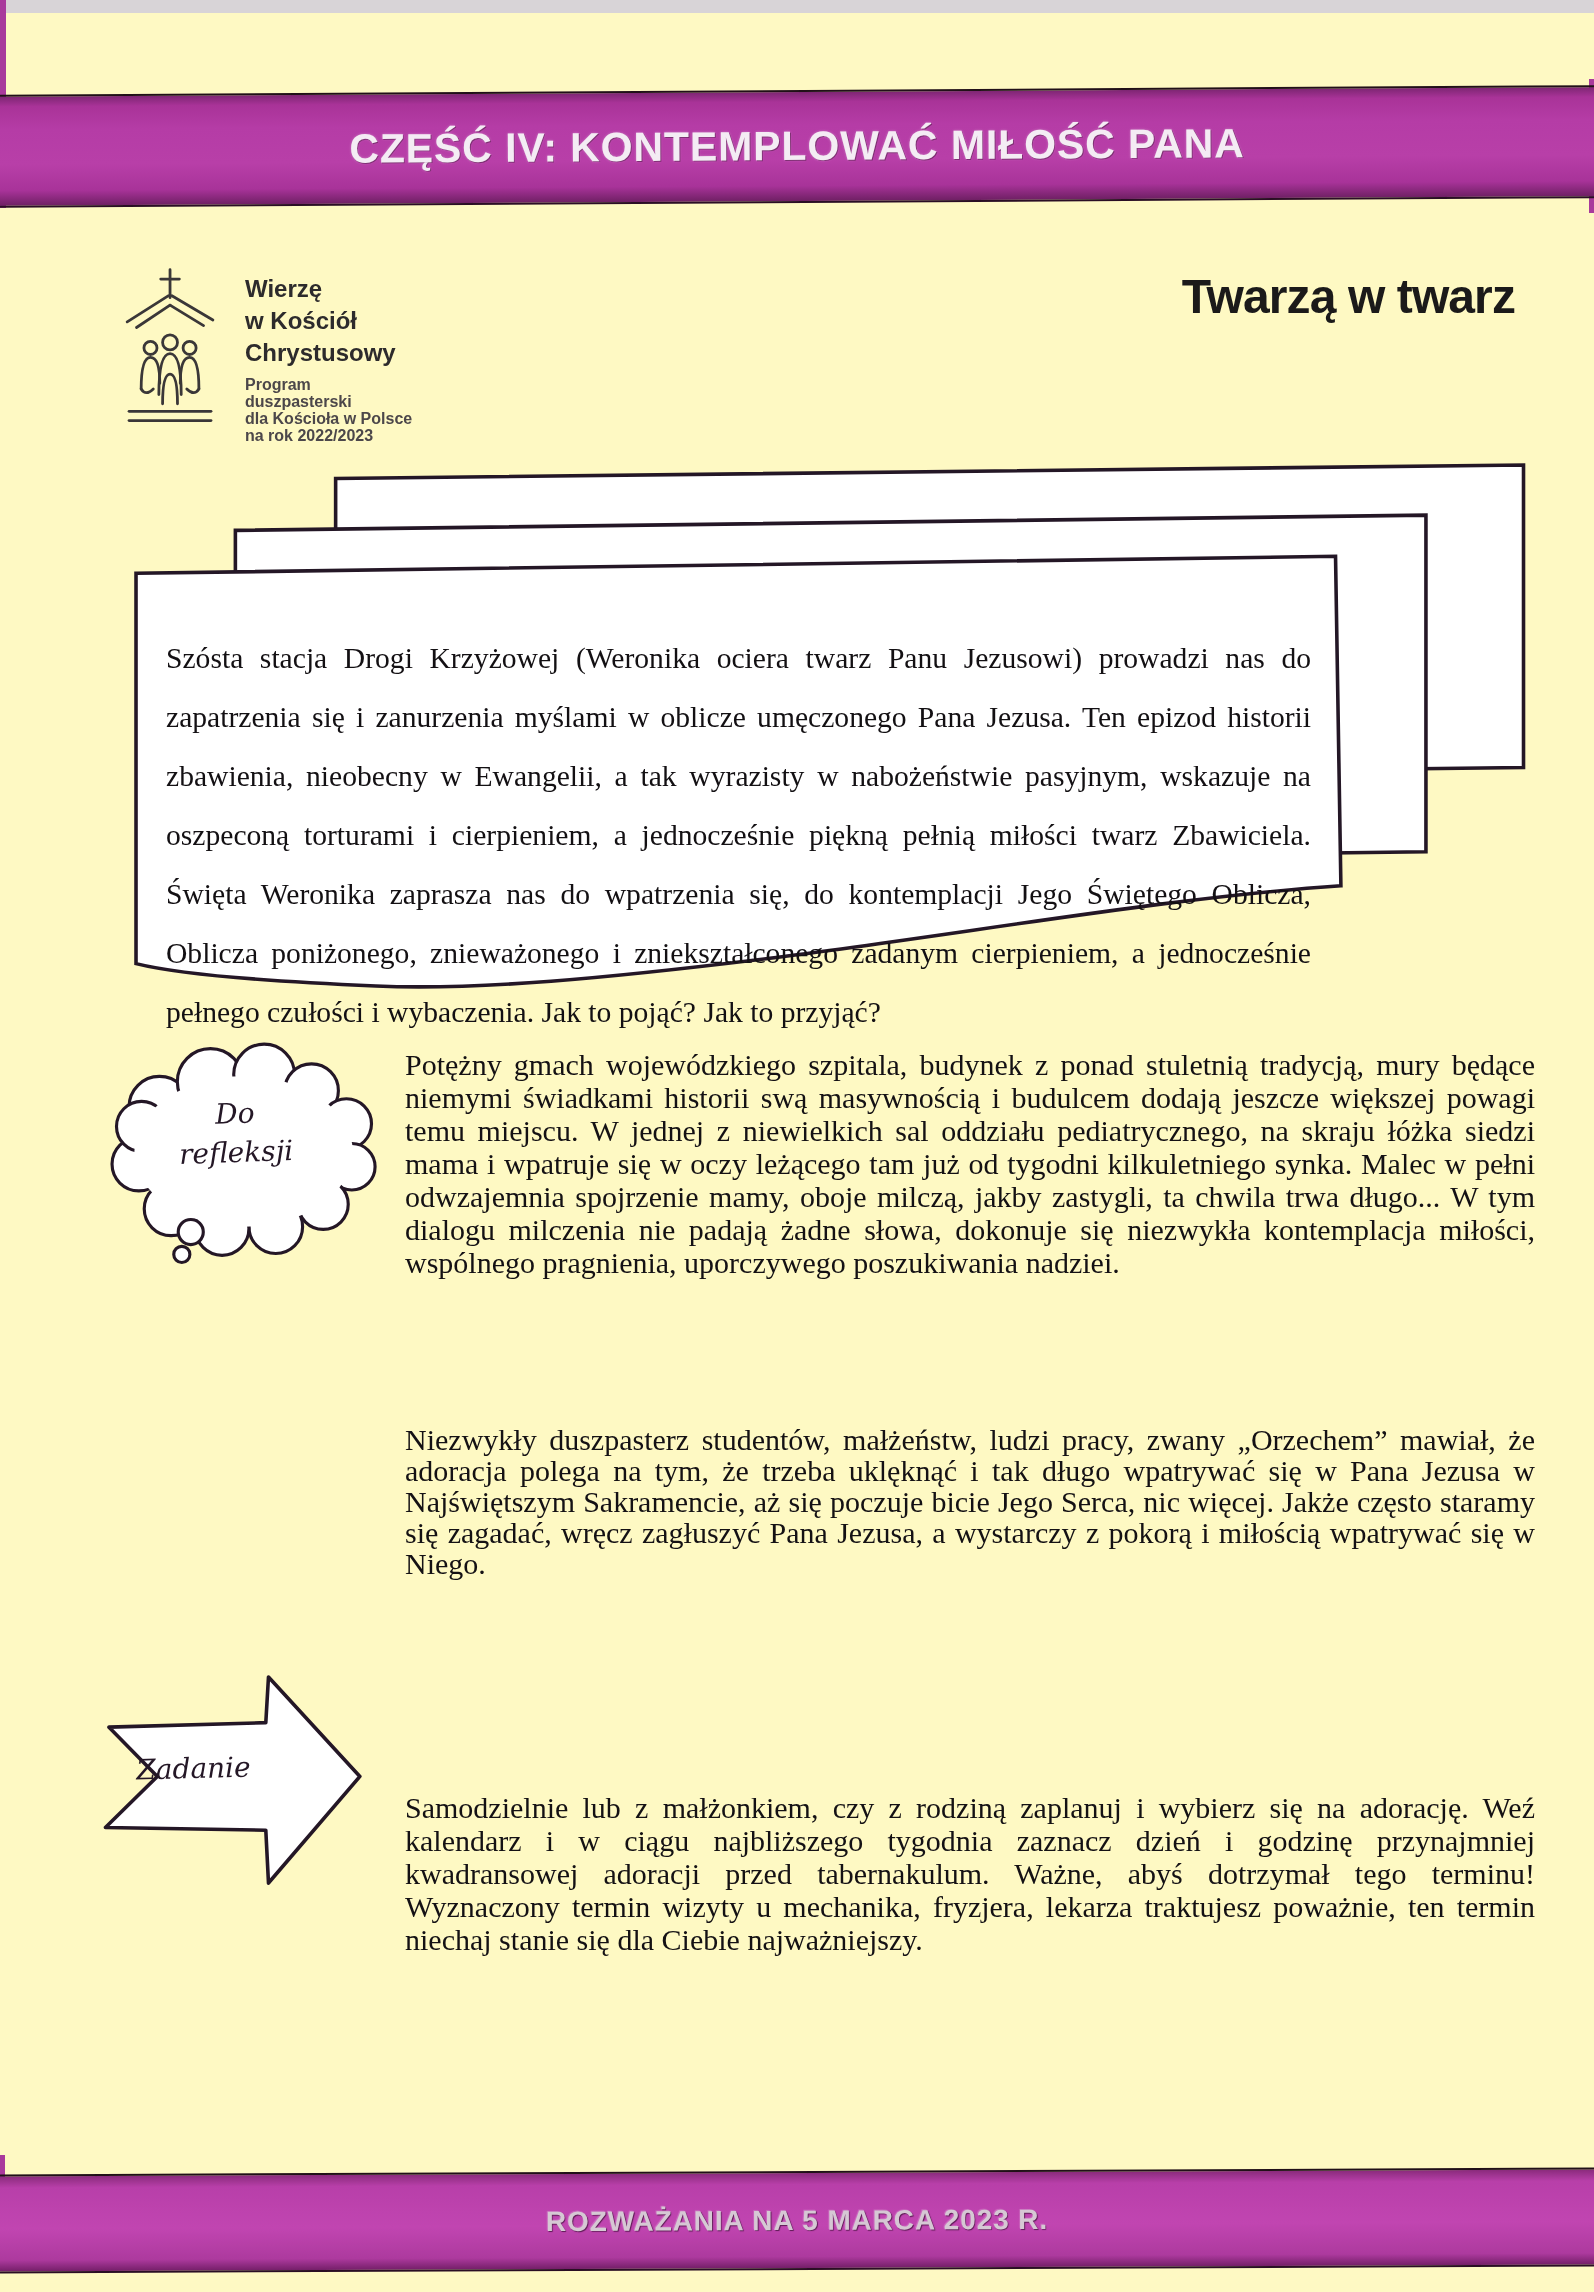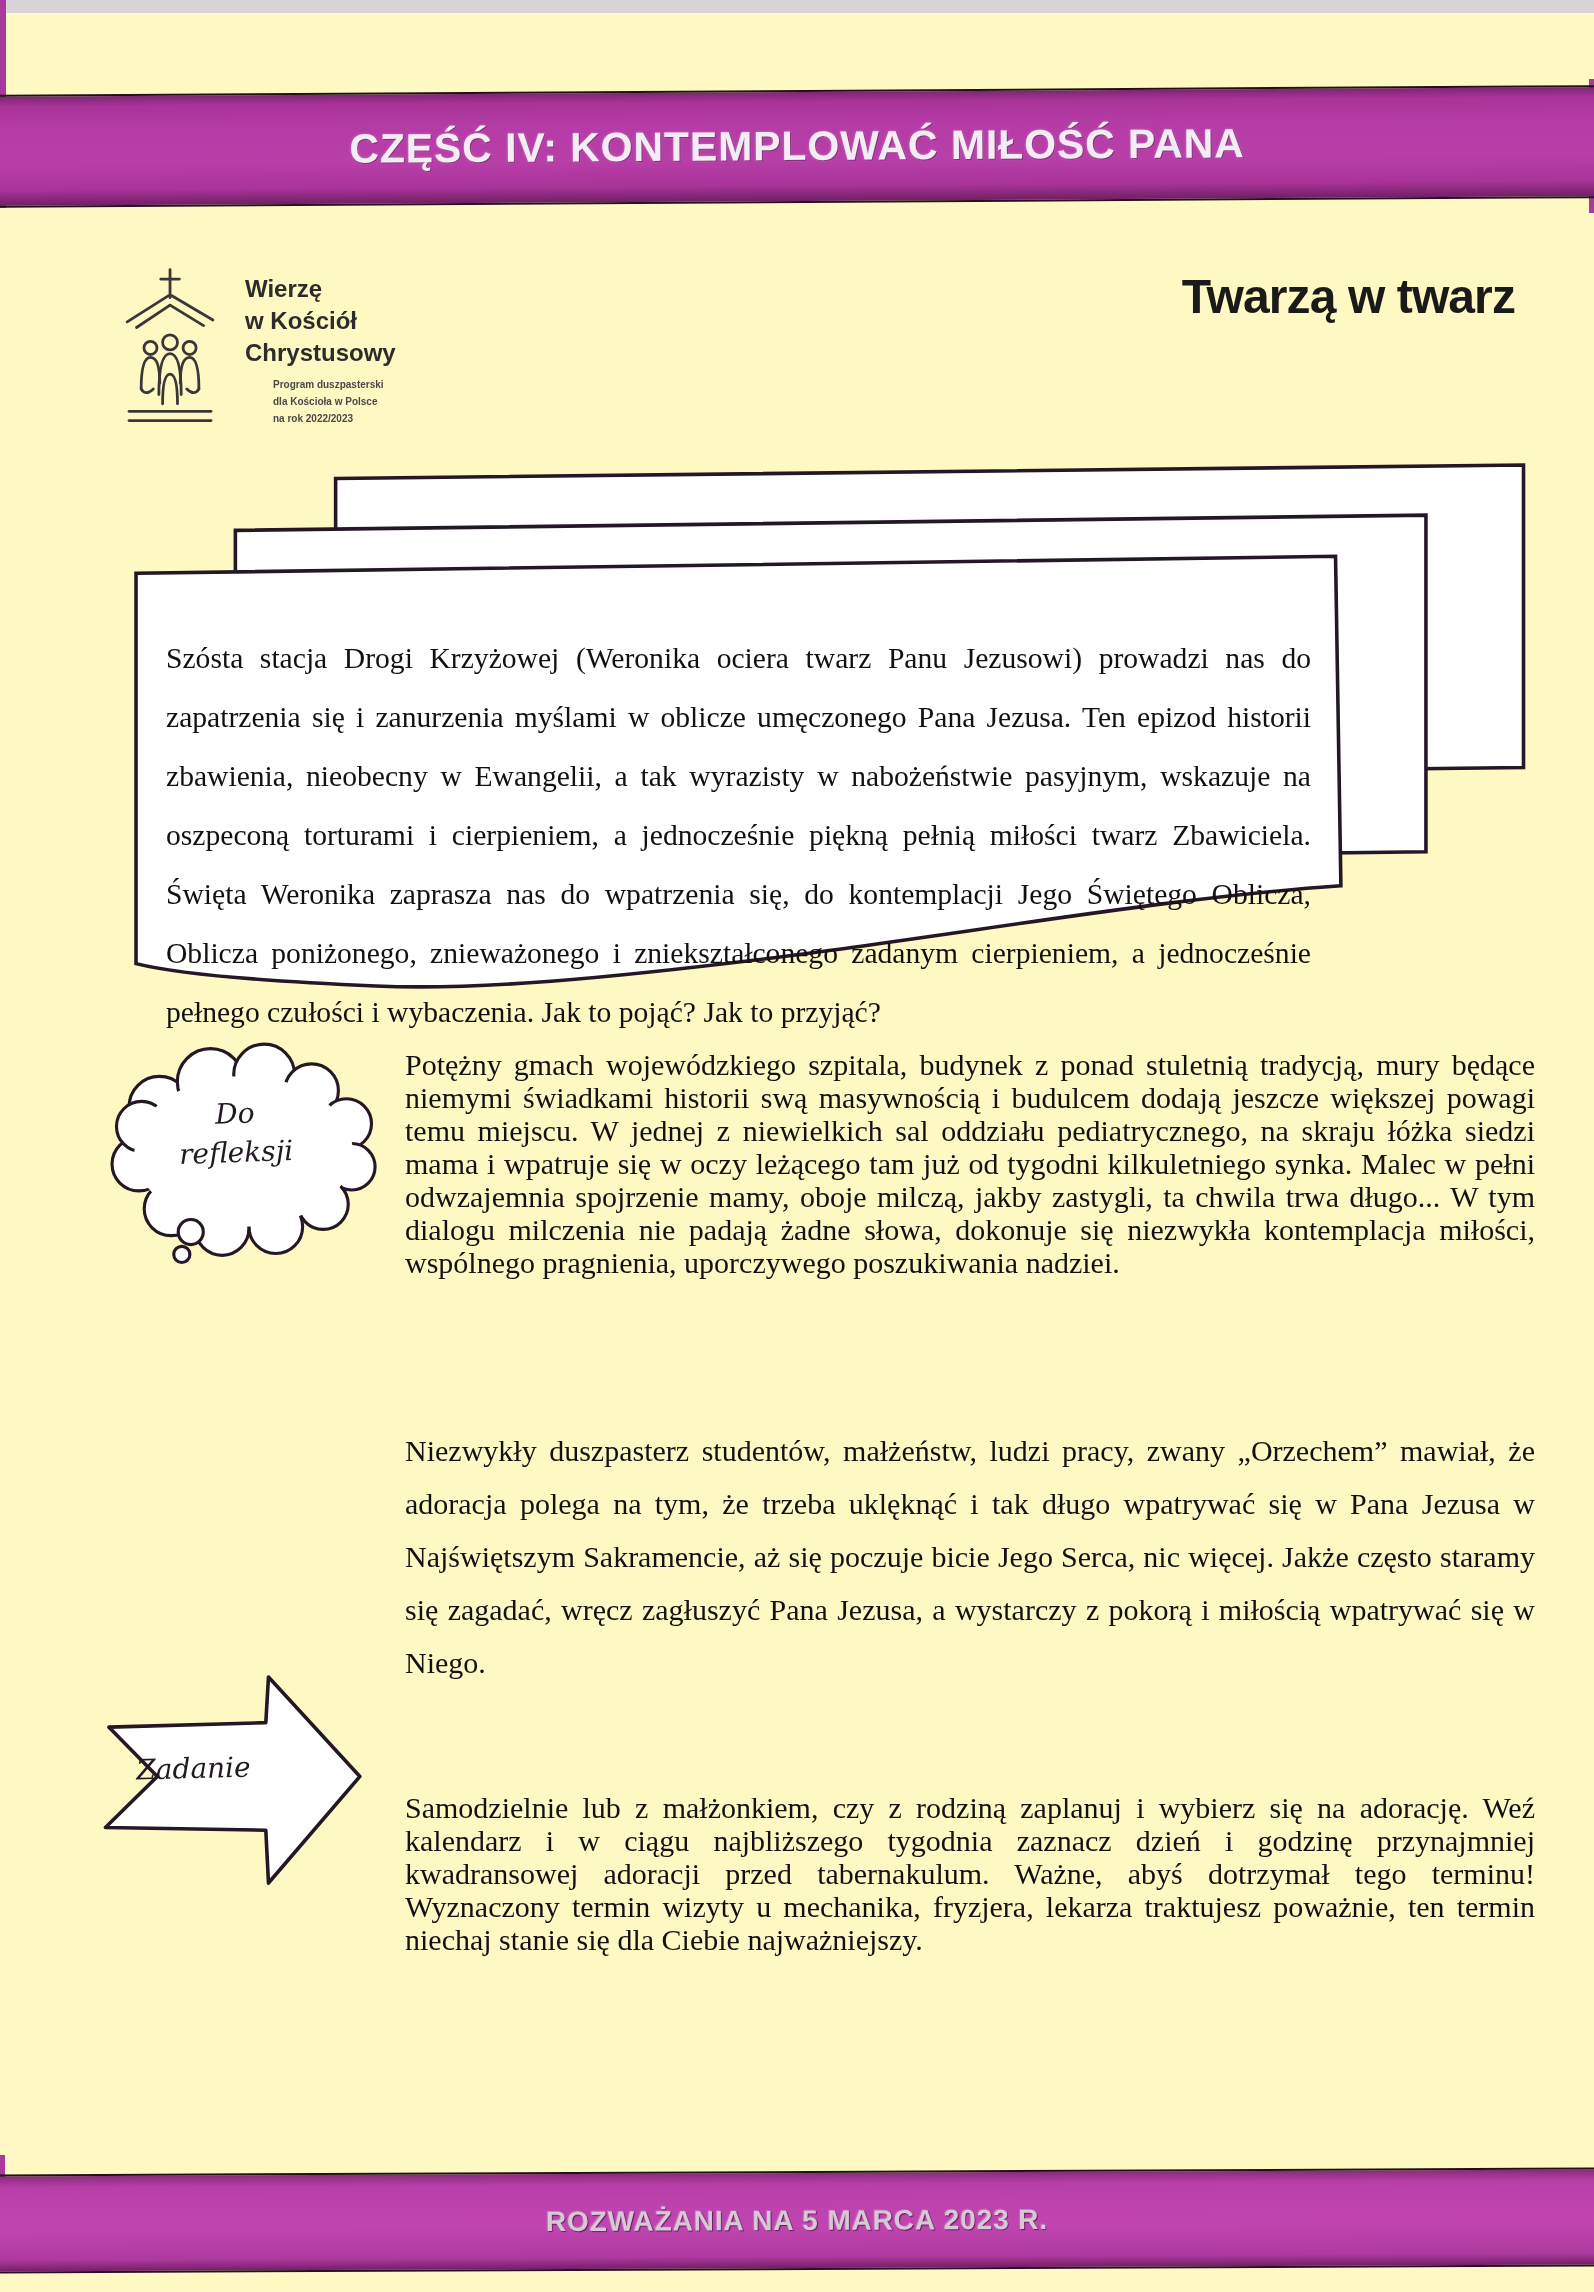--- a/index.html
+++ b/index.html
@@ -34,21 +34,21 @@
     letter-spacing:0.9px; color:#d6c8d4;
     text-shadow:0.9px 0.9px 0.9px rgba(43,8,38,.65), -0.9px -0.9px 0.9px rgba(255,255,255,.22);
   }
 
   
   .logo{position:absolute; left:121px; top:262px; width:296px; height:170px;}
   .logo svg{position:absolute; left:0; top:3.6px;}
   .logo-text{position:absolute; left:124px; top:10.7px; font-family:"Liberation Sans",sans-serif;}
   .logo-line{font-size:24px; line-height:32px; font-weight:700; color:#2d2b2c;}
   .logo-sub{margin-top:7.2px; filter:blur(0.5px); color:#4c474a;}
-  .logo-sub div{font-size:10px; line-height:17px; font-weight:700;margin-left:28px;}
+  .logo-sub div{font-size:16px; line-height:17px; font-weight:700;}
 
   
   .page-title{
     position:absolute; right:79px; top:269px;
     font-family:"Liberation Sans",sans-serif; font-size:48px; font-weight:600;
     letter-spacing:-0.9px; color:#1b1a1a;
   }
 
   
   .paper-stack{position:absolute; left:107px; top:448px; width:1433px; height:555px;}
@@ -66,21 +66,21 @@
     color:#241726; transform:rotate(-2deg);
   }
 
   
   .para{
     position:absolute; left:405px; width:1130px;
     font-size:30px; line-height:33px; text-align:justify; text-justify:inter-word;
     color:#141114;
   }
   .para-1{top:1048px;}
-  .para-2{top:1424px; line-height:53px;}
+  .para-2{top:1424px; line-height:31px;}
   .para-task{top:1791px;}
 
   
   .task-arrow{position:absolute; left:73px; top:1668px; width:296px; height:224px;}
   .task-label{
     position:absolute; left:104px; top:1752px; width:179px; text-align:center;
     font-family:"DejaVu Serif",serif; font-style:italic; font-size:28px;
     color:#241726; transform:rotate(-1.5deg);
   }
 

